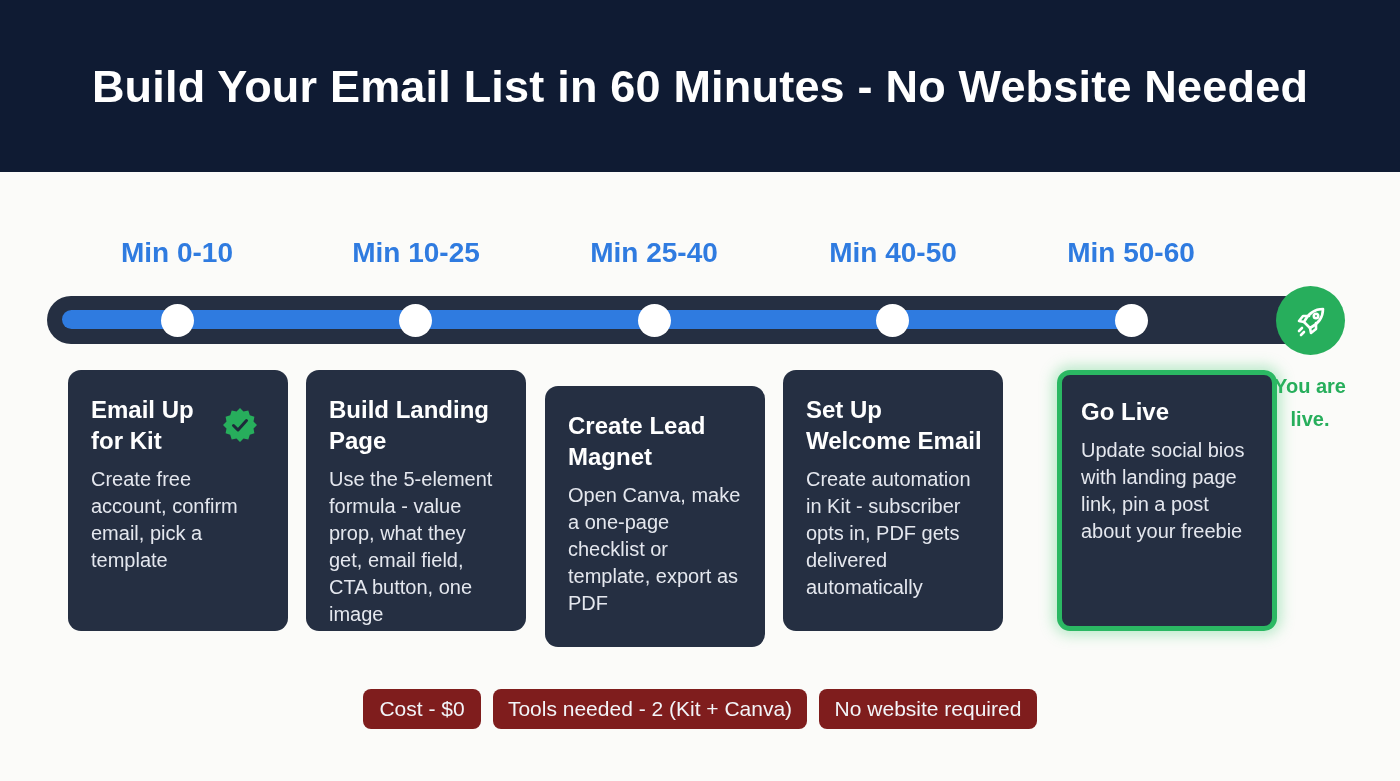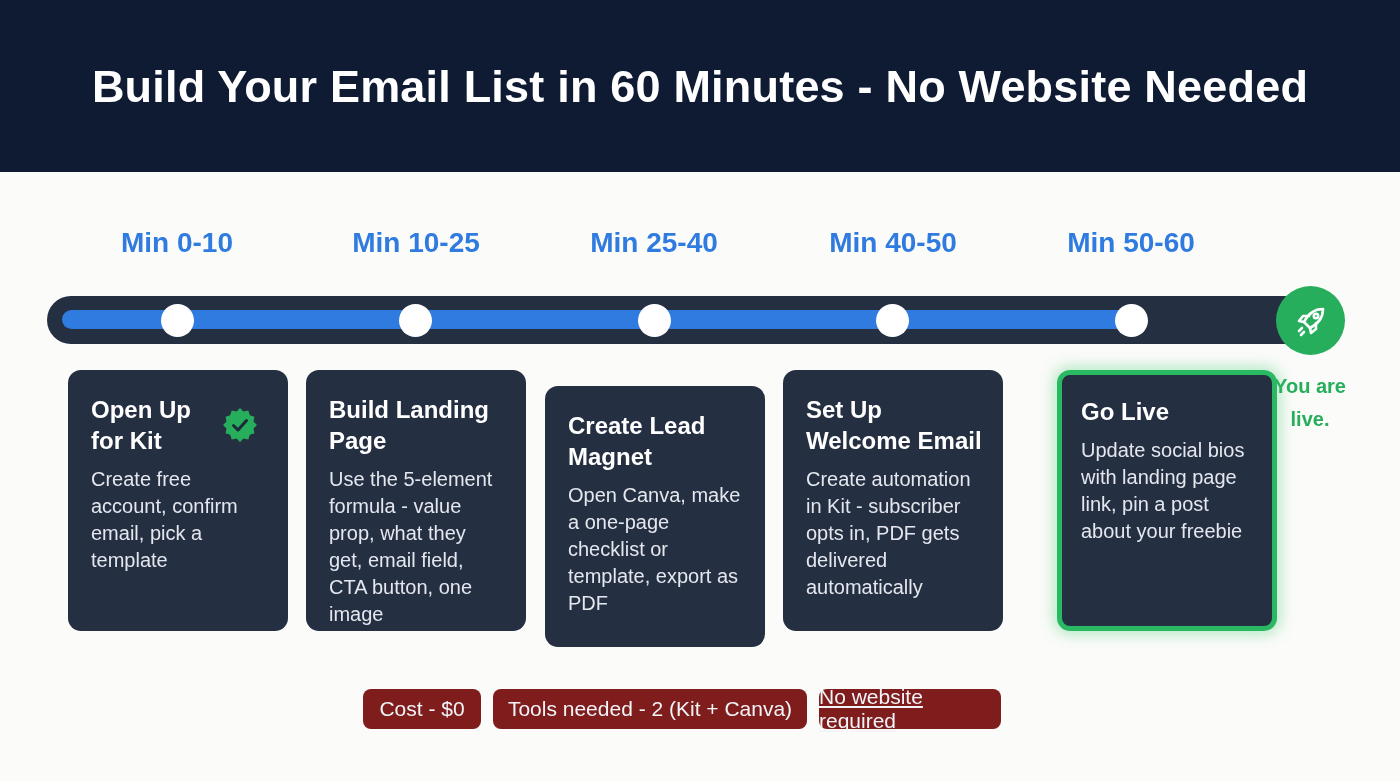--- a/index.html
+++ b/index.html
@@ -12,21 +12,21 @@
   .header {
     position: absolute; left: 0; top: 0; width: 1400px; height: 172px;
     background: #0f1b33;
     display: flex; align-items: center; justify-content: center;
   }
   .header h1 {
     color: #ffffff; font-size: 45px; font-weight: bold; letter-spacing: 0.2px;
     margin-top: 2px;
   }
   .min-label {
-    position: absolute; top: 227px; width: 200px; text-align: center;
+    position: absolute; top: 237px; width: 200px; text-align: center;
     color: #2f7be0; font-size: 28px; font-weight: bold;
   }
   .track {
     position: absolute; left: 47px; top: 296px; width: 1262px; height: 48px;
     background: #252f42; border-radius: 24px;
   }
   .track-fill {
     position: absolute; left: 62px; top: 310px; width: 1070px; height: 19px;
     background: #2f7be0; border-radius: 10px;
   }
@@ -103,21 +103,21 @@
   </svg>
 </div>
 
 <div class="live-text">
   <div>You are</div>
   <div>live.</div>
 </div>
 
 <div class="card" style="left:68px;">
   <div class="card-title">
-    <div>Open Up</div>
+    <div>Email Up</div>
     <div>for Kit</div>
   </div>
   <div class="card-desc">Create free account, confirm email, pick a template</div>
 </div>
 <div class="check-badge">
   <svg width="36" height="36" viewBox="0 0 36 36">
     <path fill="#27ae5c" d="M18 1 L21.5 4.5 L26.3 3.6 L27.8 8.2 L32.4 9.7 L31.5 14.5 L35 18 L31.5 21.5 L32.4 26.3 L27.8 27.8 L26.3 32.4 L21.5 31.5 L18 35 L14.5 31.5 L9.7 32.4 L8.2 27.8 L3.6 26.3 L4.5 21.5 L1 18 L4.5 14.5 L3.6 9.7 L8.2 8.2 L9.7 3.6 L14.5 4.5 Z"></path>
     <path d="M11.5 18.5 L16 23 L24.5 13.5" fill="none" stroke="#1d2a3a" stroke-width="3" stroke-linecap="round" stroke-linejoin="round"></path>
   </svg>
 </div>
@@ -148,13 +148,13 @@
 
 <div class="card active" style="left:1021px;">
   <div class="card-title">
     <div>Go Live</div>
   </div>
   <div class="card-desc">Update social bios with landing page link, pin a post about your freebie</div>
 </div>
 
 <div class="pill" style="left:363px; width:118px;">Cost - $0</div>
 <div class="pill" style="left:493px; width:314px;">Tools needed - 2 (Kit + Canva)</div>
-<div class="pill" style="left:819px; width:182px;text-decoration:underline;">No website required</div>
+<div class="pill" style="left:819px; width:218px;">No website required</div>
 
 </body></html>

